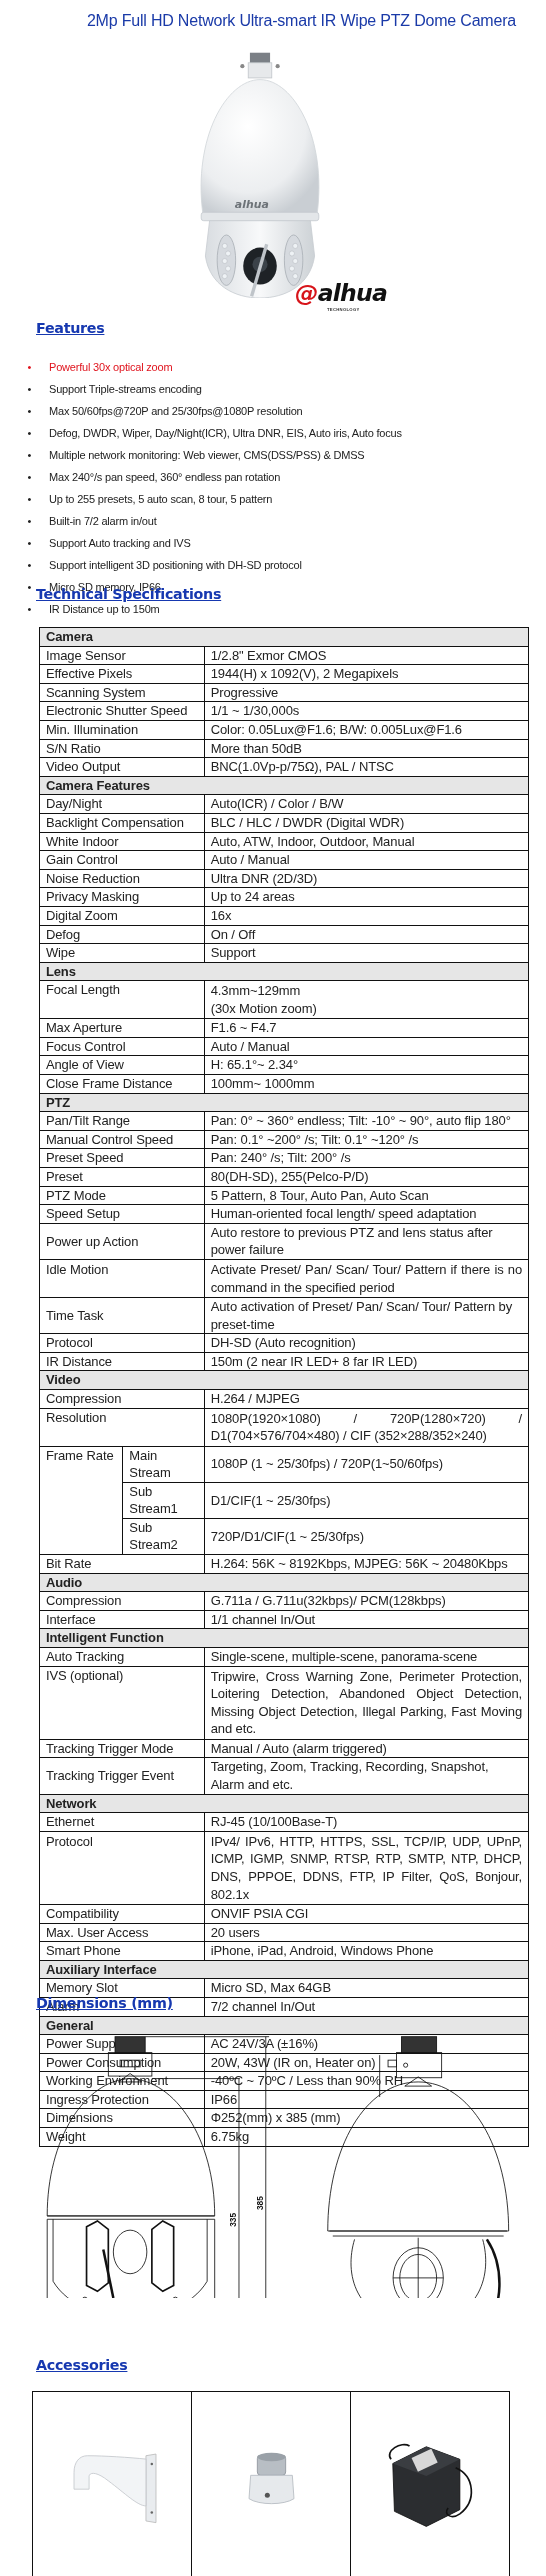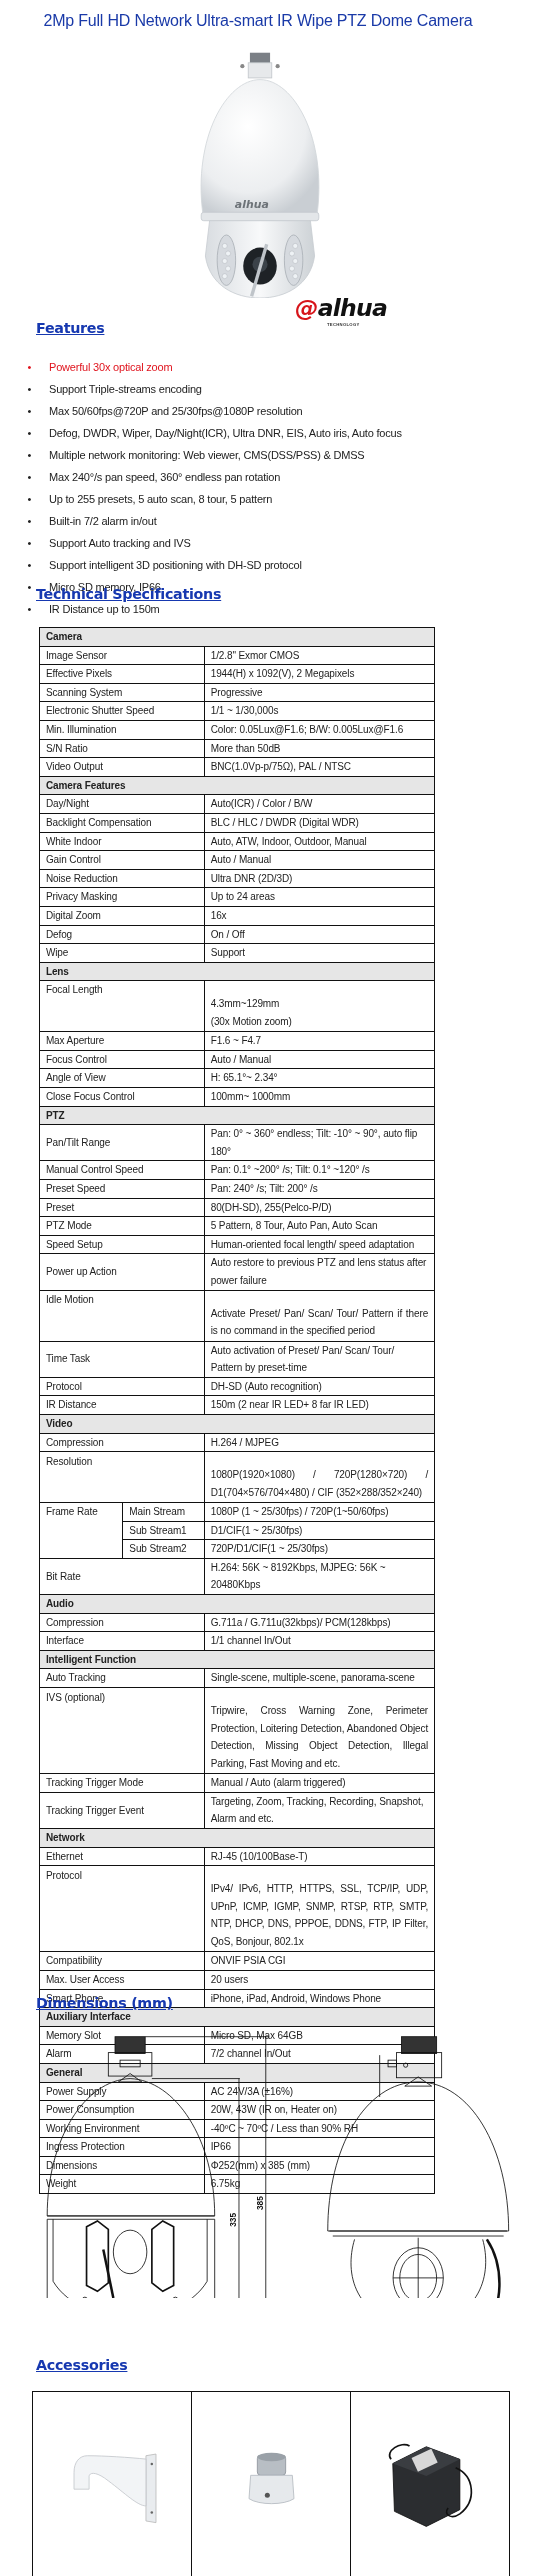--- a/index.html
+++ b/index.html
@@ -1,34 +1,34 @@
 <!DOCTYPE html>
 <html style="font-size:13.4px"><head>
 <meta charset="utf-8">
 <style>
   html, body { margin:0; padding:0; background:#ffffff; }
   body { width:547px; height:2576px; position:relative; overflow:hidden; font-family:"Liberation Sans", "DejaVu Sans", sans-serif; color:#111; }
-  .title { position:absolute; top:11.7px; left:0; width:516px; text-align:center; font-size:16px; color:#1a3aa8; letter-spacing:-0.2px; }
+  .title { position:absolute; top:11.7px; left:0; width:516px; text-align:right; font-size:16px; color:#1a3aa8; letter-spacing:-0.2px; }
   .hero { position:absolute; top:46px; left:176px; width:168px; height:252px; }
-  .logo-big { position:absolute; top:294px; left:295px; width:92px; height:34px;text-align:right; }
+  .logo-big { position:absolute; top:279px; left:295px; width:92px; height:34px;text-align:right; }
   .logo-big .txt { font-family:"DejaVu Sans", sans-serif; font-weight:bold; font-style:italic; font-size:23.5px; color:#111; letter-spacing:-0.8px; position:absolute; left:0; top:0; }
   .logo-big .txt .a { color:#d7141a; }
   .logo-big .tech { position:absolute; left:32px; top:28px; font-size:4.2px; font-weight:bold; color:#333; letter-spacing:0.3px; }
   .h2 { position:absolute; left:36px; font-size:14.3px; font-weight:bold; color:#1638b0; font-family:"DejaVu Sans", sans-serif; letter-spacing:-0.3px;text-decoration:underline; }
   ul.features { position:absolute; top:356px; left:25px; margin:0; padding:0; list-style:none; width:503px; }
   ul.features li { height:22px; line-height:22px; font-size:11px; position:relative; padding-left:24px; color:#222; letter-spacing:-0.2px; }
   ul.features li .dot { position:absolute; left:2.5px; top:0; font-size:11px; }
   ul.features li.hl { color:#e0141e; }
-  table.spec { position:absolute; top:627px; left:39px; width:396px; border-collapse:collapse; font-size:10px; color:#222; letter-spacing:-0.1px; }
+  table.spec { position:absolute; top:627px; left:39px; width:490px; border-collapse:collapse; font-size:13px; color:#222; letter-spacing:-0.1px; }
   table.spec td { border:0.8px solid #111; padding:0 5.9px; height:17.3px; vertical-align:middle; line-height:17.6px; }
   table.spec td.k { width:152px; }
   table.spec td.k2 { width:65px; }
   table.spec td.k1 { width:67px; }
   table.spec tr.cat td { background:#e6e6e6; font-weight:bold; }
-  table.spec td.multi { line-height:17.6px; padding-top:14px; padding-bottom:0.8px; }
+  table.spec td.multi { line-height:17.6px; padding-top:1px; padding-bottom:0.8px; }
   table.spec td.just { text-align:justify; }
   .dims { position:absolute; top:2030px; left:34px; width:487px; height:268px; }
   table.acc { position:absolute; top:2391px; left:32px; width:478px; height:190px; border-collapse:collapse; }
   table.acc td { border:1.3px solid #111; width:33.3%; text-align:center; vertical-align:middle; }
 </style>
 </head>
 <body>
 
 <div class="title">2Mp Full HD Network Ultra-smart IR Wipe PTZ Dome Camera</div>
 
@@ -180,21 +180,21 @@
       </tr>
       <tr>
         <td class="k" colspan="2">Focus Control</td>
         <td><span>Auto / Manual</span></td>
       </tr>
       <tr>
         <td class="k" colspan="2">Angle of View</td>
         <td><span>H: 65.1°~ 2.34°</span></td>
       </tr>
       <tr>
-        <td class="k" colspan="2">Close Focus Control</td>
+        <td class="k" colspan="2">Close Frame Distance</td>
         <td><span>100mm~ 1000mm</span></td>
       </tr>
       <tr class="cat">
         <td colspan="3">PTZ</td>
       </tr>
       <tr>
         <td class="k" colspan="2">Pan/Tilt Range</td>
         <td><span>Pan: 0° ~ 360° endless; Tilt: -10° ~ 90°, auto flip 180°</span></td>
       </tr>
       <tr>

